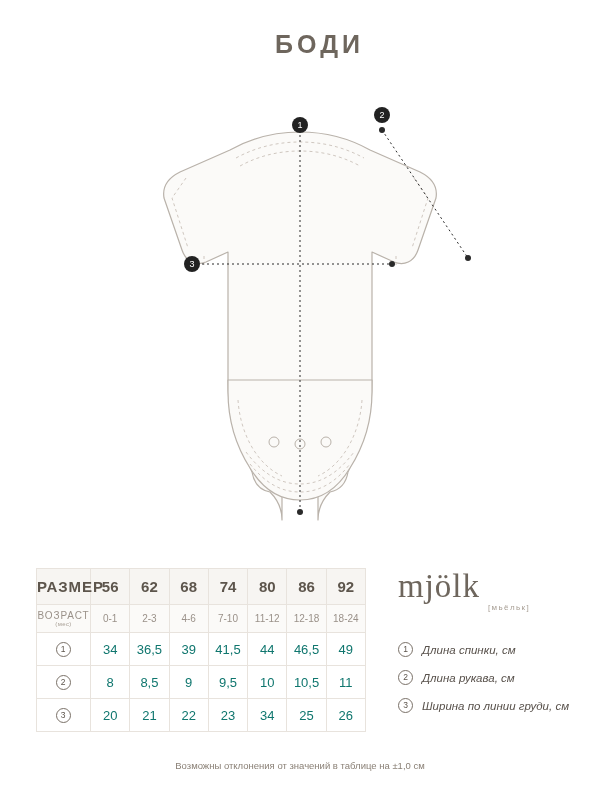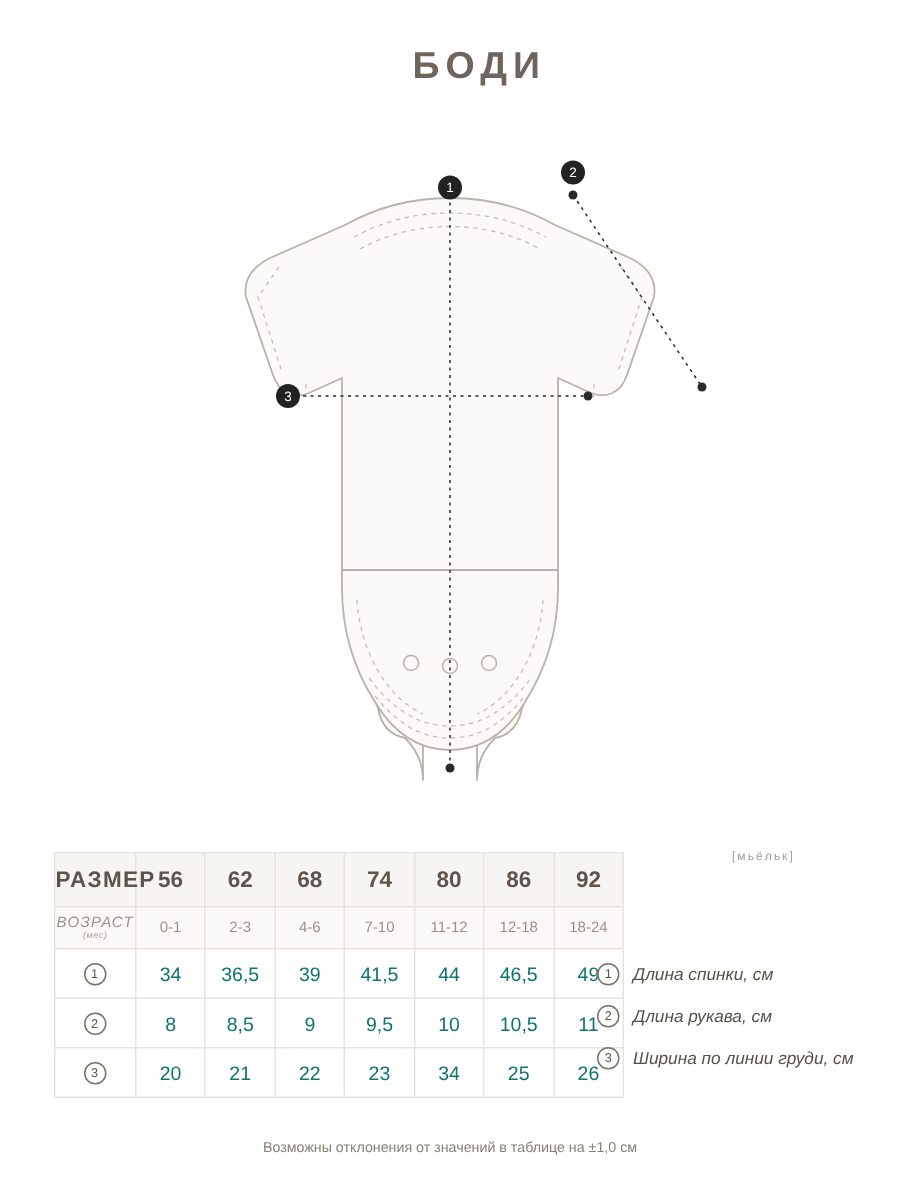--- a/index.html
+++ b/index.html
@@ -32,21 +32,21 @@
   }
 
   
   .table-wrap {
     position: absolute;
     top: 568px; left: 36px;
     width: 330px;
   }
   table.sizes {
     border-collapse: collapse;
-    width: 380px;
+    width: 330px;
     table-layout: fixed;
   }
   table.sizes td {
     border: 1px solid #e8e3dd;
     text-align: center;
     height: 33px;
     font-size: 13px;
     color: #0f766e;
   }
   table.sizes td.head-label {
@@ -63,21 +63,21 @@
     font-weight: bold;
     color: #5d554c;
     height: 36px;
   }
   table.sizes tr.row-age td {
     background: #fbfaf8;
     font-size: 10px;
     color: #9a9189;
     height: 28px;
   }
-  table.sizes tr.row-age td.head-label { background: #fbfaf8; font-style: italic; }
+  table.sizes tr.row-age td.head-label { background: #fbfaf8; }
   .head-label .sub {
     display: block;
     font-size: 6px;
     letter-spacing: 0.4px;
     text-transform: none;
     color: #a79e94;
   }
   .num-badge {
     display: inline-block;
     width: 15px; height: 15px;
@@ -303,20 +303,21 @@
         <td>23</td>
         <td>34</td>
         <td>25</td>
         <td>26</td>
       </tr>
     </tbody>
       </table>
   </div>
 
   <div class="logo">
+    <div class="logo-mark">mjölk</div>
     <div class="logo-sub">[мьёльк]</div>
   </div>
 
   <div class="legend">
     <div class="legend-row">
       <span class="num-badge">1</span>
       <span class="legend-text">Длина спинки, см</span>
     </div>
     <div class="legend-row">
       <span class="num-badge">2</span>

